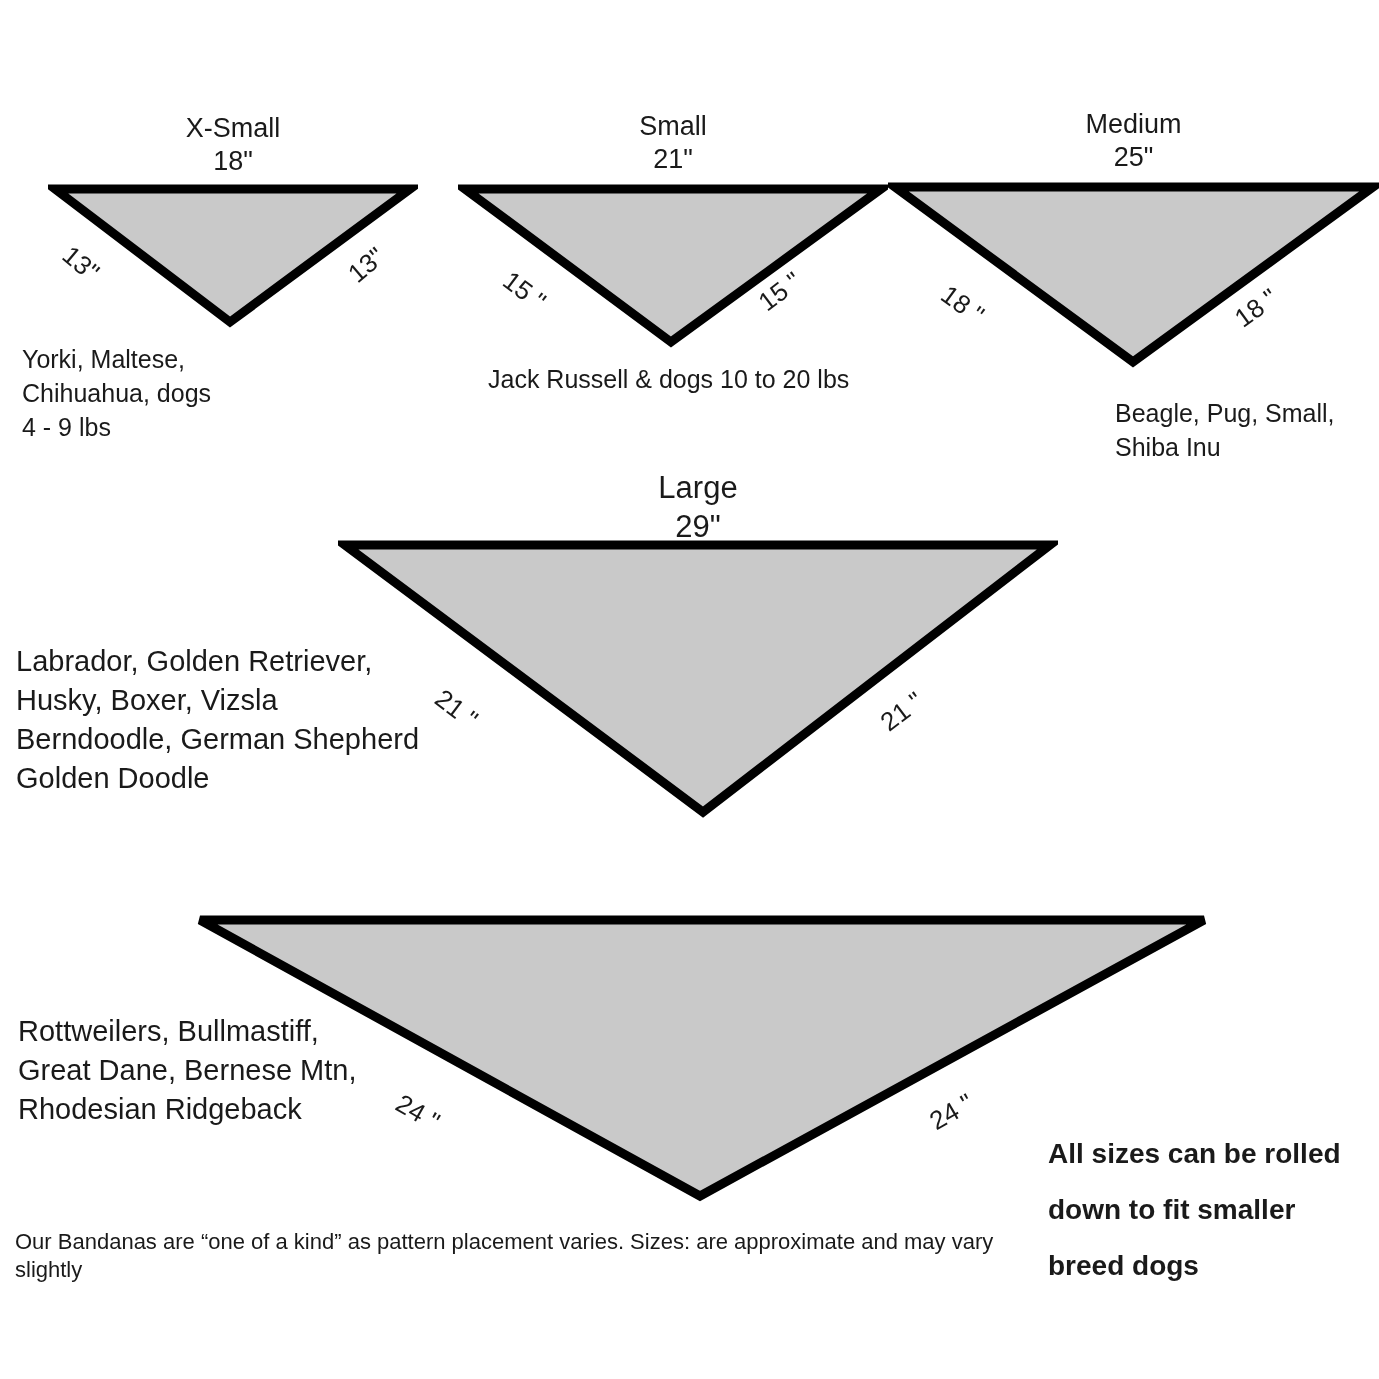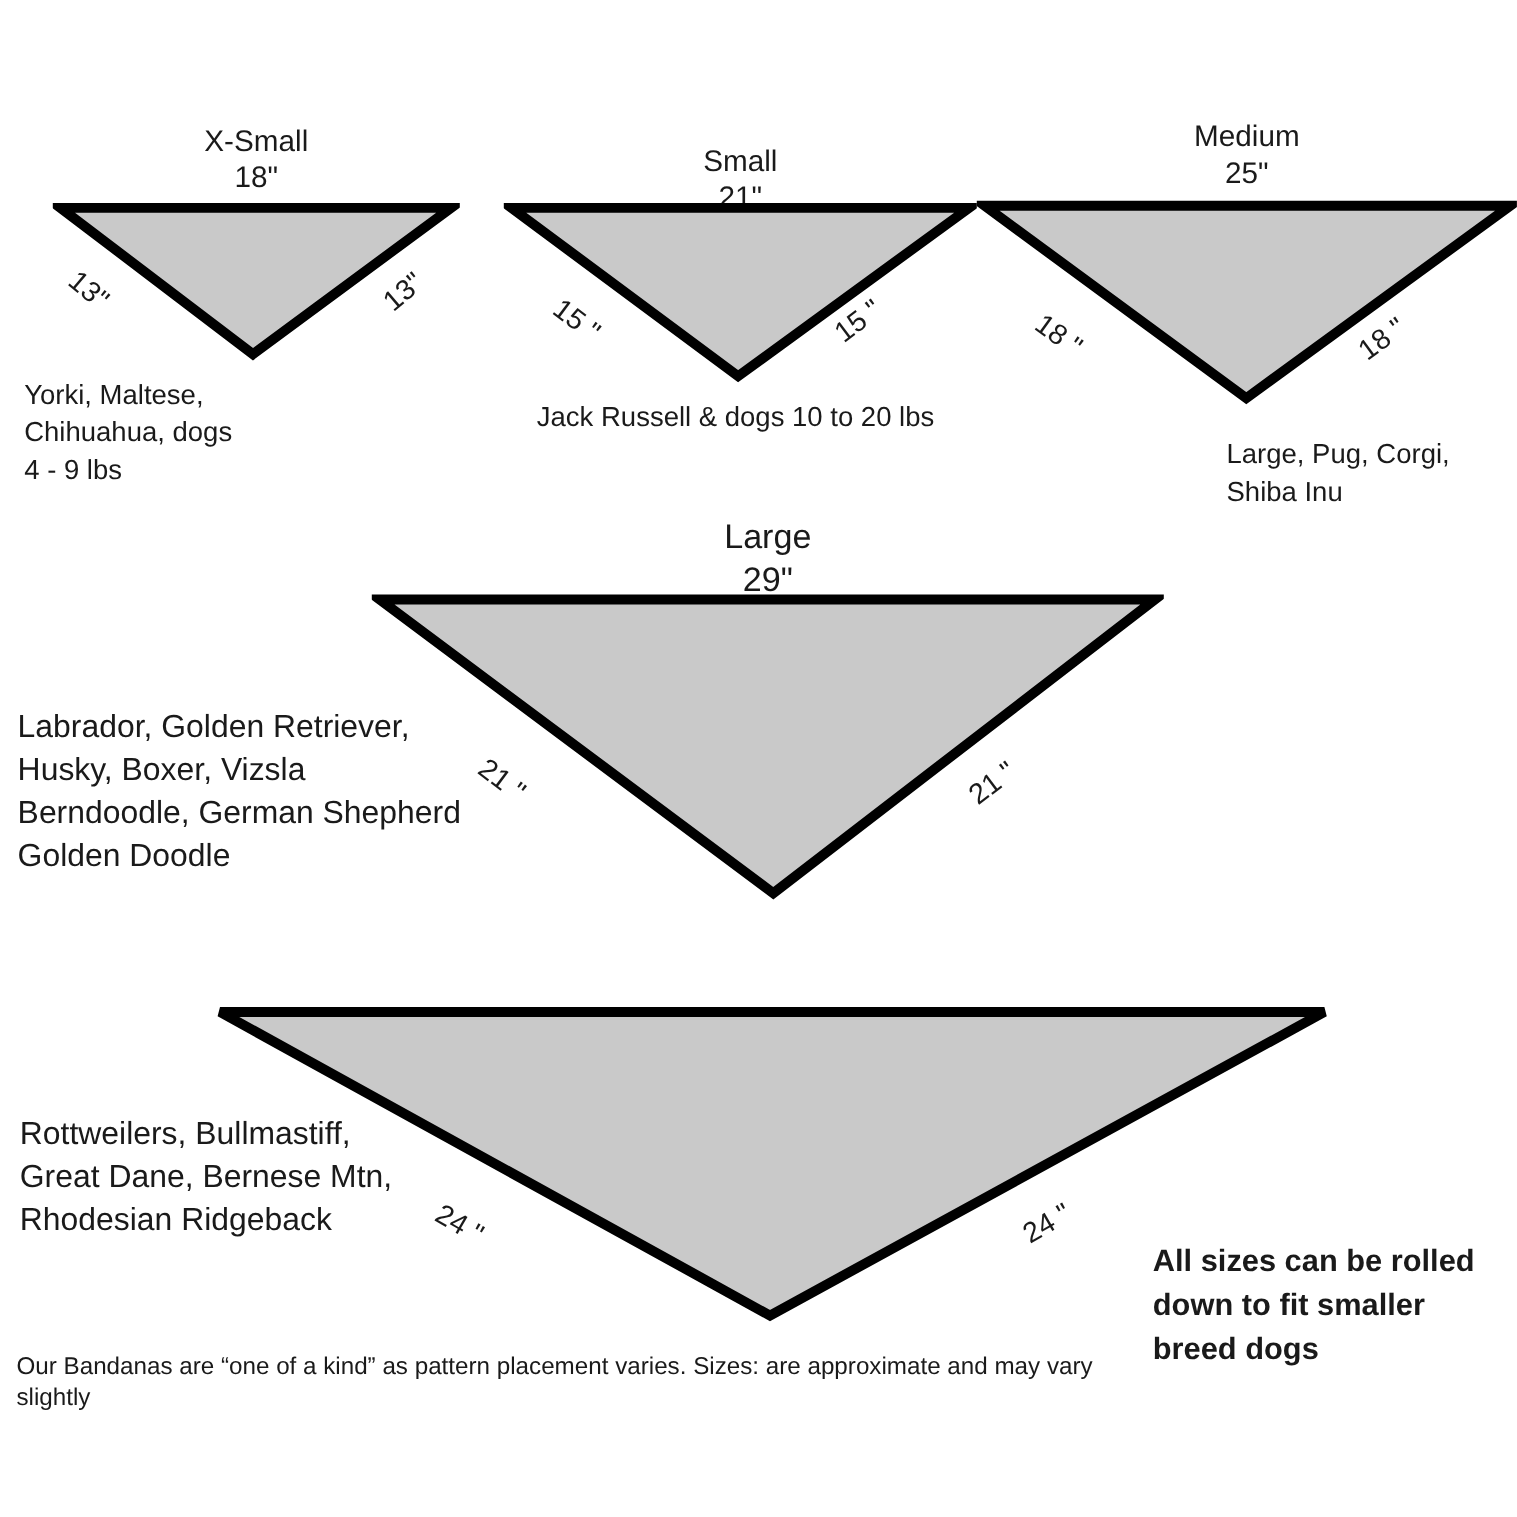--- a/index.html
+++ b/index.html
@@ -14,21 +14,21 @@
   .title-lg{ font-size:31px; line-height:39px;margin-top:16px; }
   svg.tri{position:absolute;display:block;}
   svg.tri polygon{ stroke:#000; stroke-width:9; stroke-linejoin:miter; }
   .edge-label{
     position:absolute; font-size:26px; white-space:nowrap;
     transform-origin:left center;
   }
   .breeds{ font-size:25px; line-height:34px; white-space:pre-line; }
   .breeds-lg{ font-size:29px; line-height:39px; }
   .note{
-    font-size:28px; line-height:40px; font-weight:bold; white-space:pre-line;
+    font-size:28px; line-height:56px; font-weight:bold; white-space:pre-line;
   }
   .footer{ font-size:22px; line-height:28px; }
 </style>
 </head>
 <body>
 
 <div id="canvas">
 
   <div class="abs title" style="left:48px;top:112px;width:370px;">
     <span class="size-name">X-Small</span>
@@ -36,41 +36,41 @@
   </div>
   <svg class="tri" style="left:48px;top:182px;" width="370" height="150" viewBox="0 0 370 150">
     <polygon points="7,7 362,7 182,140" fill="#c9c9c9"></polygon>
   </svg>
   <span class="edge-label" style="left:66px;top:236px;transform:rotate(40deg);">13"</span>
   <span class="edge-label" style="left:352px;top:262px;transform:rotate(-40deg);">13"</span>
   <div class="abs breeds" style="left:22px;top:342px;">Yorki, Maltese,
 Chihuahua, dogs
 4 - 9 lbs</div>
 
-  <div class="abs title" style="left:458px;top:110px;width:430px;margin-top:20px;">
+  <div class="abs title" style="left:458px;top:110px;width:430px;">
     <span class="size-name">Small</span>
     <span class="size-width">21"</span>
   </div>
   <svg class="tri" style="left:458px;top:182px;" width="430" height="168" viewBox="0 0 430 168">
     <polygon points="7,7 423,7 213,160" fill="#c9c9c9"></polygon>
   </svg>
   <span class="edge-label" style="left:506px;top:262px;transform:rotate(37deg);">15 "</span>
   <span class="edge-label" style="left:762px;top:290px;transform:rotate(-37deg);">15 "</span>
   <div class="abs breeds" style="left:488px;top:362px;">Jack Russell &amp; dogs 10 to 20 lbs</div>
 
   <div class="abs title" style="left:888px;top:108px;width:491px;">
     <span class="size-name">Medium</span>
     <span class="size-width">25"</span>
   </div>
   <svg class="tri" style="left:888px;top:180px;" width="491" height="192" viewBox="0 0 491 192">
     <polygon points="7,7 485,7 245,182" fill="#c9c9c9"></polygon>
   </svg>
   <span class="edge-label" style="left:944px;top:276px;transform:rotate(36deg);">18 "</span>
   <span class="edge-label" style="left:1238px;top:306px;transform:rotate(-36deg);">18 "</span>
-  <div class="abs breeds" style="left:1115px;top:396px;">Large, Pug, Corgi,
+  <div class="abs breeds" style="left:1115px;top:396px;">Beagle, Pug, Small,
 Shiba Inu</div>
 
   <div class="abs title title-lg" style="left:338px;top:452px;width:720px;">
     <span class="size-name">Large</span>
     <span class="size-width">29"</span>
   </div>
   <svg class="tri" style="left:338px;top:538px;" width="720" height="282" viewBox="0 0 720 282">
     <polygon points="7,7 712,7 365,274" fill="#c9c9c9"></polygon>
   </svg>
   <span class="edge-label" style="left:438px;top:680px;transform:rotate(37deg);">21 "</span>

